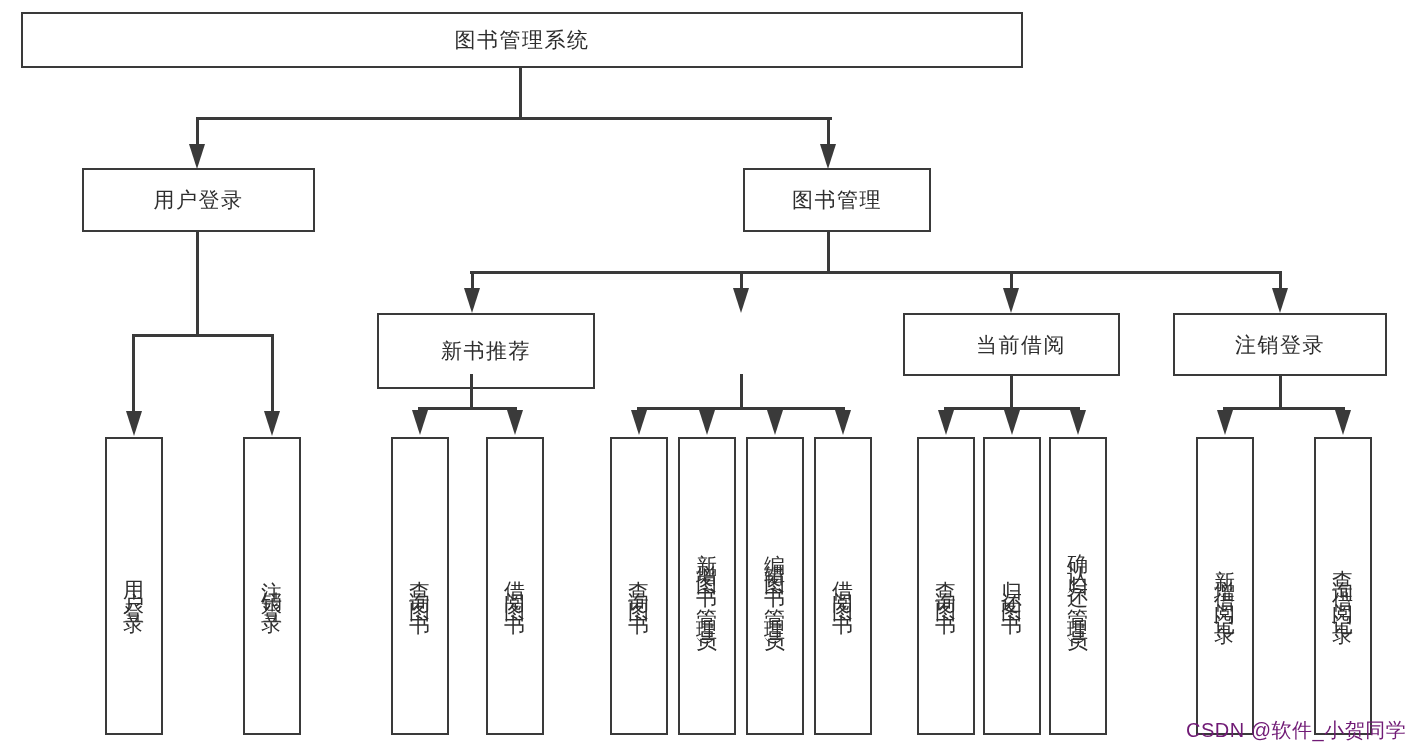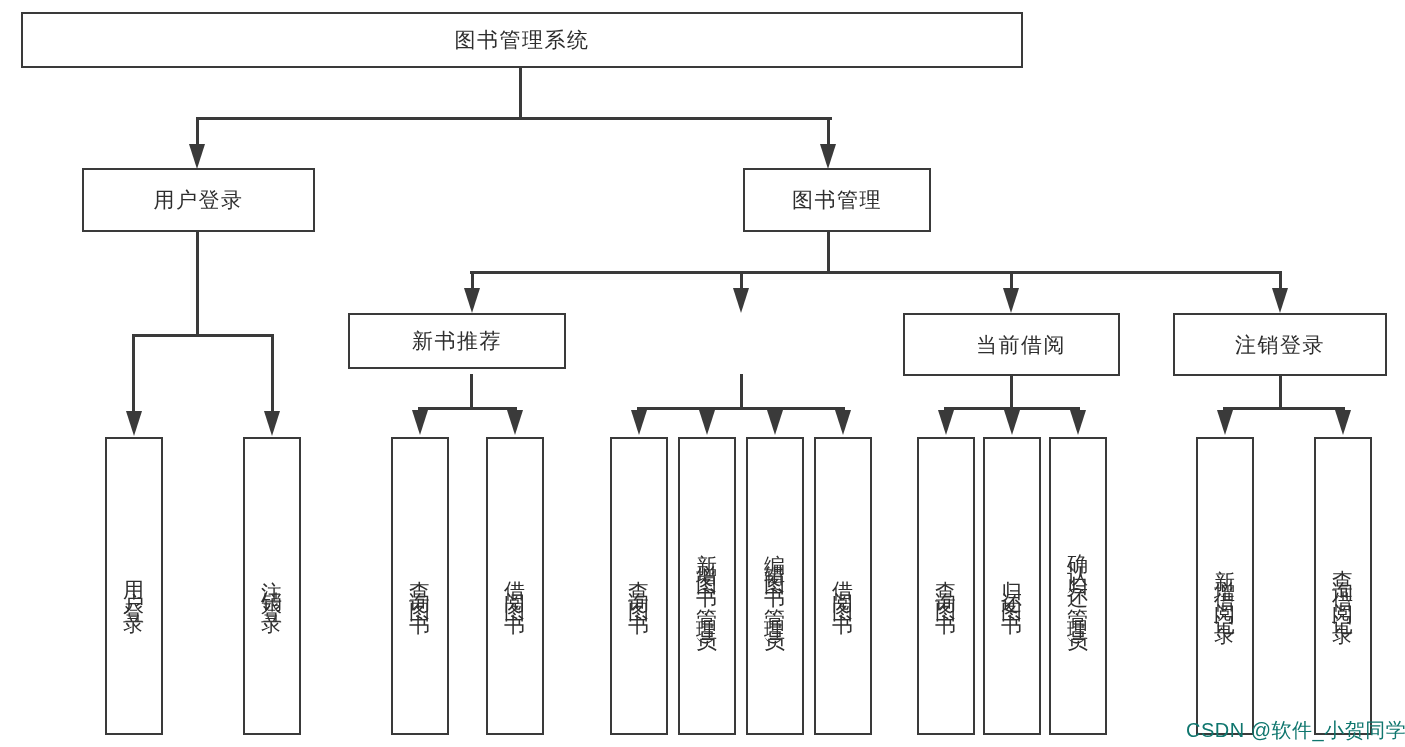--- a/index.html
+++ b/index.html
@@ -41,21 +41,21 @@
     height: 0;
     border-left: 8px solid transparent;
     border-right: 8px solid transparent;
     border-top: 25px solid #3a3a3a;
   }
   .watermark {
     position: absolute;
     left: 1186px;
     top: 717px;
     font-size: 20px;
-    color: #0f766e;
+    color: #701a75;
     letter-spacing: 0.5px;
     white-space: nowrap;
   }
 </style>
 </head>
 <body>
 
 <div class="canvas">
 
   <div class="node" style="left:21px; top:12px; width:1002px; height:56px;">
@@ -87,21 +87,21 @@
   <div class="line" style="left:470px; top:271px; width:812px; height:3px;"></div>
   <div class="line" style="left:471px; top:271px; width:3px; height:18px;"></div>
   <div class="arrow" style="left:464px; top:288px;"></div>
   <div class="line" style="left:740px; top:271px; width:3px; height:18px;"></div>
   <div class="arrow" style="left:733px; top:288px;"></div>
   <div class="line" style="left:1010px; top:271px; width:3px; height:18px;"></div>
   <div class="arrow" style="left:1003px; top:288px;"></div>
   <div class="line" style="left:1279px; top:271px; width:3px; height:18px;"></div>
   <div class="arrow" style="left:1272px; top:288px;"></div>
 
-  <div class="node" style="left:348px; top:313px; width:218px; height:56px;">
+  <div class="node" style="left:377px; top:313px; width:218px; height:76px;">
     <span>新书推荐</span>
   </div>
   <div class="node" style="left:903px; top:313px; width:217px; height:63px;padding-left:19px;">
     <span>当前借阅</span>
   </div>
   <div class="node" style="left:1173px; top:313px; width:214px; height:63px;">
     <span>注销登录</span>
   </div>
 
   <div class="line" style="left:470px; top:374px; width:3px; height:35px;"></div>

